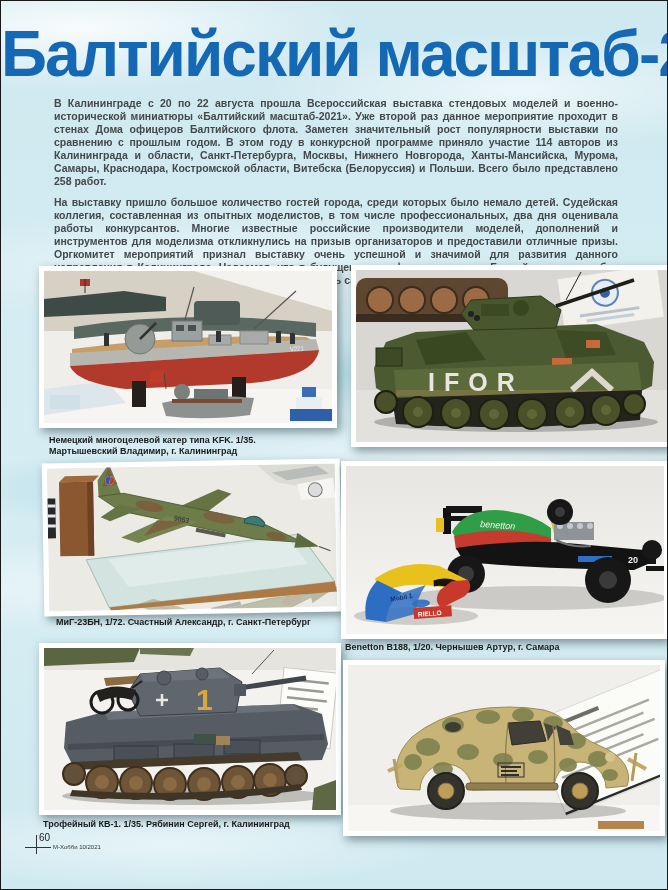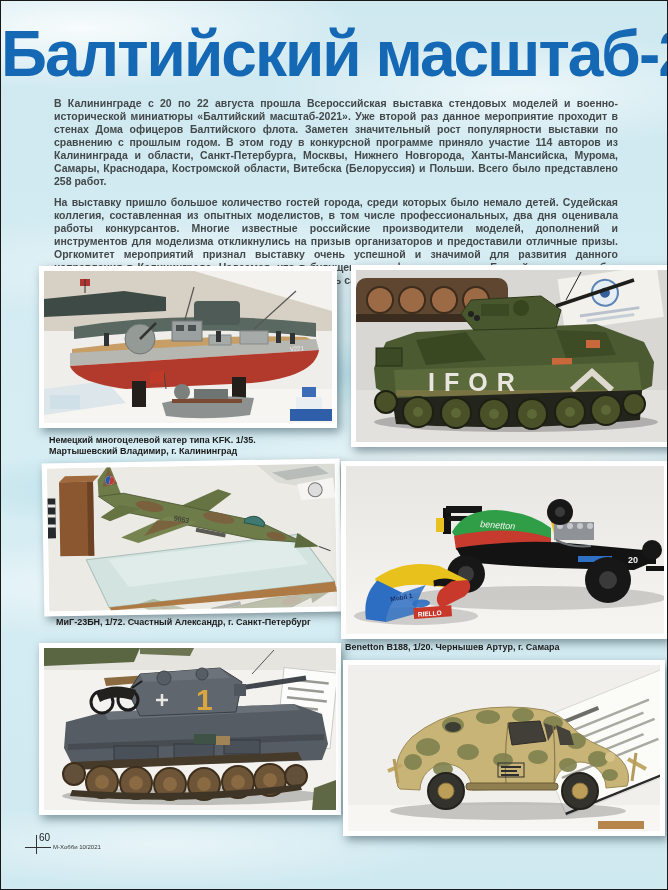--- a/index.html
+++ b/index.html
@@ -307,20 +307,21 @@
       <circle cx="58" cy="134" r="7" fill="#8a6a42"></circle>
         <circle cx="92" cy="135" r="7" fill="#8a6a42"></circle>
       <circle cx="126" cy="136" r="7" fill="#8a6a42"></circle>
         <circle cx="160" cy="136" r="7" fill="#8a6a42"></circle>
       <circle cx="194" cy="134" r="7" fill="#8a6a42"></circle>
         <circle cx="226" cy="132" r="7" fill="#8a6a42"></circle>
       <path d="M26,148 Q150,158 258,142 L256,136 Q150,150 28,142 Z" fill="#3f3527"></path>
       <polygon points="270,140 292,132 292,162 268,162" fill="#5f6844"></polygon>
     </svg>
   </figure>
+  <div class="caption" style="left:42px;top:818px;width:300px;">Трофейный КВ-1. 1/35. Рябинин Сергей, г. Калининград</div>
 
   <figure class="photo" style="left:342px;top:659px;margin:0;">
     <svg width="312" height="166" viewBox="0 0 312 166">
       <rect width="312" height="166" fill="#f0efeb"></rect>
       <rect y="140" width="312" height="26" fill="#f7f6f2"></rect>
       <g transform="rotate(-22 260 80)">
         <rect x="195" y="30" width="150" height="100" fill="#fbfbf8" stroke="#d8d8d2"></rect>
         <rect x="205" y="40" width="60" height="4" fill="#6e6e68"></rect>
         <rect x="205" y="52" width="110" height="2.5" fill="#a9a9a2"></rect>
         <rect x="205" y="62" width="100" height="2.5" fill="#a9a9a2"></rect>

